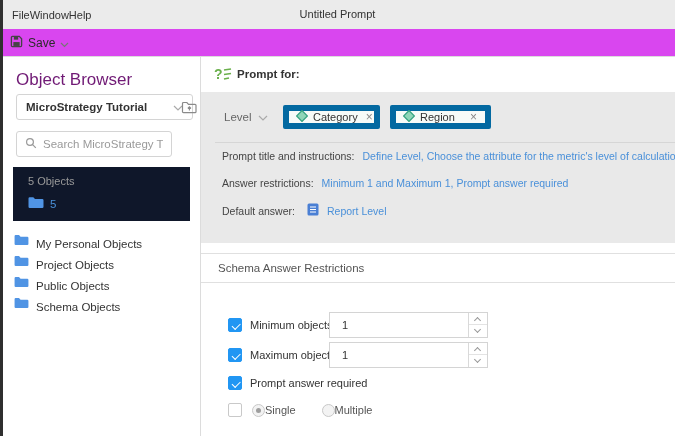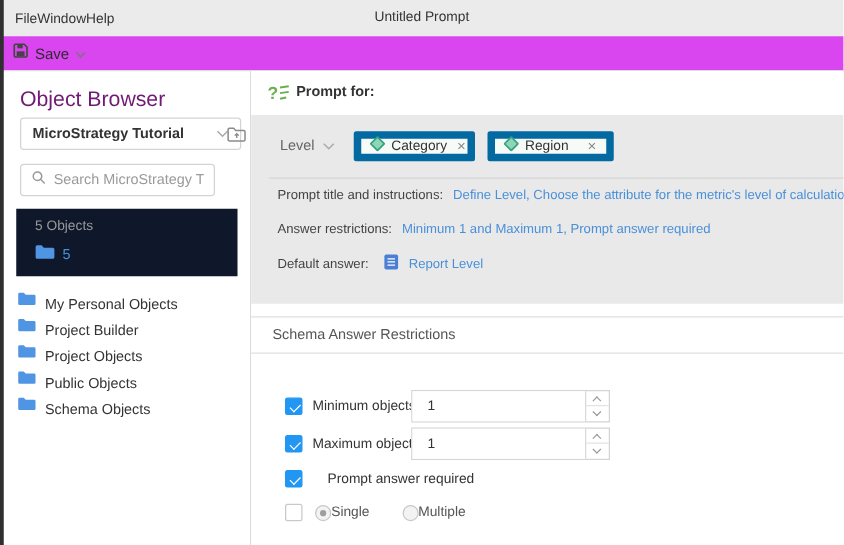--- a/index.html
+++ b/index.html
@@ -74,21 +74,21 @@
   .spinner { position:absolute; right:0; top:0; width:19px; height:24px; border-left:1px solid #d9d9d9; }
   .spin-up, .spin-down { position:absolute; left:0; width:18px; height:12px; cursor:pointer; }
   .spin-up { top:0; border-bottom:1px solid #e3e3e3; }
   .spin-down { top:12px; }
   .chev { position:absolute; left:6px; width:5px; height:5px; }
   .chev-up { top:5px; border-top:1.2px solid #999; border-right:1.2px solid #999; transform:rotate(-45deg); }
   .chev-dn { top:2px; border-bottom:1.2px solid #999; border-right:1.2px solid #999; transform:rotate(45deg); }
 
   .ctl-row-flex { position:absolute; left:27px; height:20px; display:flex; align-items:center; }
   .ctl-req { top:316px; } .ctl-personal { top:343px; }
-  .ctl-row-flex .ctl-label { font-size:11px; color:#333; margin-left:20px; white-space:nowrap; }
+  .ctl-row-flex .ctl-label { font-size:11px; color:#333; margin-left:8px; white-space:nowrap; }
   .radio { width:13px; height:13px; border-radius:50%; border:1px solid #c8c8c8; background:#f3f3f3; position:relative; flex:none; cursor:pointer; }
   .radio.sel::after { content:""; position:absolute; left:3px; top:3px; width:5px; height:5px; border-radius:50%; background:#9e9e9e; }
   .radio-lbl { font-size:11px; color:#555; margin-left:0; }
   .r1 { margin-left:10px; } .r2 { margin-left:26px; }
 </style>
 </head>
 <body>
 
 <div id="root">
   <div class="edge-strip"></div>
@@ -150,26 +150,20 @@
         <span class="sel-folder-label">5</span>
       </div>
     </div>
 
     <div class="folder-list">
       <div class="folder-item">
         <span><svg width="15" height="12" viewBox="0 0 16 13">
               <path d="M0.5 2.4 a1.2 1.2 0 0 1 1.2 -1.2 h3.6 l1.7 1.9 h7.3 a1.2 1.2 0 0 1 1.2 1.2 v6.5 a1.2 1.2 0 0 1 -1.2 1.2 h-12.6 a1.2 1.2 0 0 1 -1.2 -1.2 z" fill="#5094e4"></path>
             </svg></span>
         <span class="lbl">My Personal Objects</span>
-      </div>
-      <div class="folder-item">
-        <span><svg width="15" height="12" viewBox="0 0 16 13">
-              <path d="M0.5 2.4 a1.2 1.2 0 0 1 1.2 -1.2 h3.6 l1.7 1.9 h7.3 a1.2 1.2 0 0 1 1.2 1.2 v6.5 a1.2 1.2 0 0 1 -1.2 1.2 h-12.6 a1.2 1.2 0 0 1 -1.2 -1.2 z" fill="#5094e4"></path>
-            </svg></span>
-        <span class="lbl">Project Builder</span>
       </div>
       <div class="folder-item">
         <span><svg width="15" height="12" viewBox="0 0 16 13">
               <path d="M0.5 2.4 a1.2 1.2 0 0 1 1.2 -1.2 h3.6 l1.7 1.9 h7.3 a1.2 1.2 0 0 1 1.2 1.2 v6.5 a1.2 1.2 0 0 1 -1.2 1.2 h-12.6 a1.2 1.2 0 0 1 -1.2 -1.2 z" fill="#5094e4"></path>
             </svg></span>
         <span class="lbl">Project Objects</span>
       </div>
       <div class="folder-item">
         <span><svg width="15" height="12" viewBox="0 0 16 13">
               <path d="M0.5 2.4 a1.2 1.2 0 0 1 1.2 -1.2 h3.6 l1.7 1.9 h7.3 a1.2 1.2 0 0 1 1.2 1.2 v6.5 a1.2 1.2 0 0 1 -1.2 1.2 h-12.6 a1.2 1.2 0 0 1 -1.2 -1.2 z" fill="#5094e4"></path>

